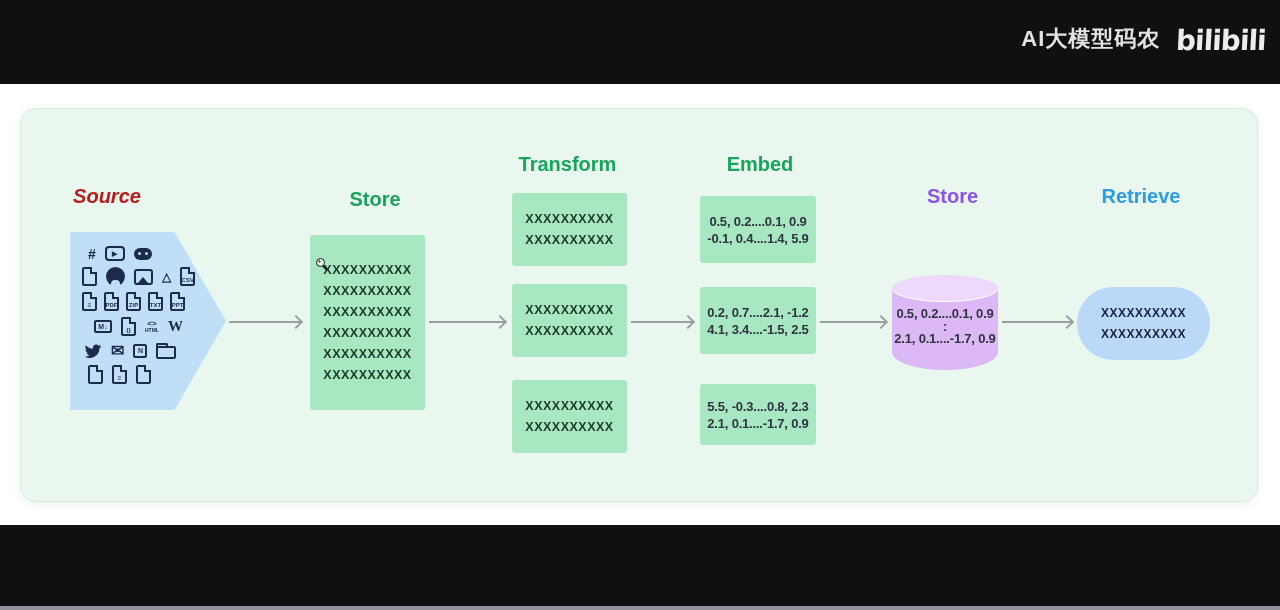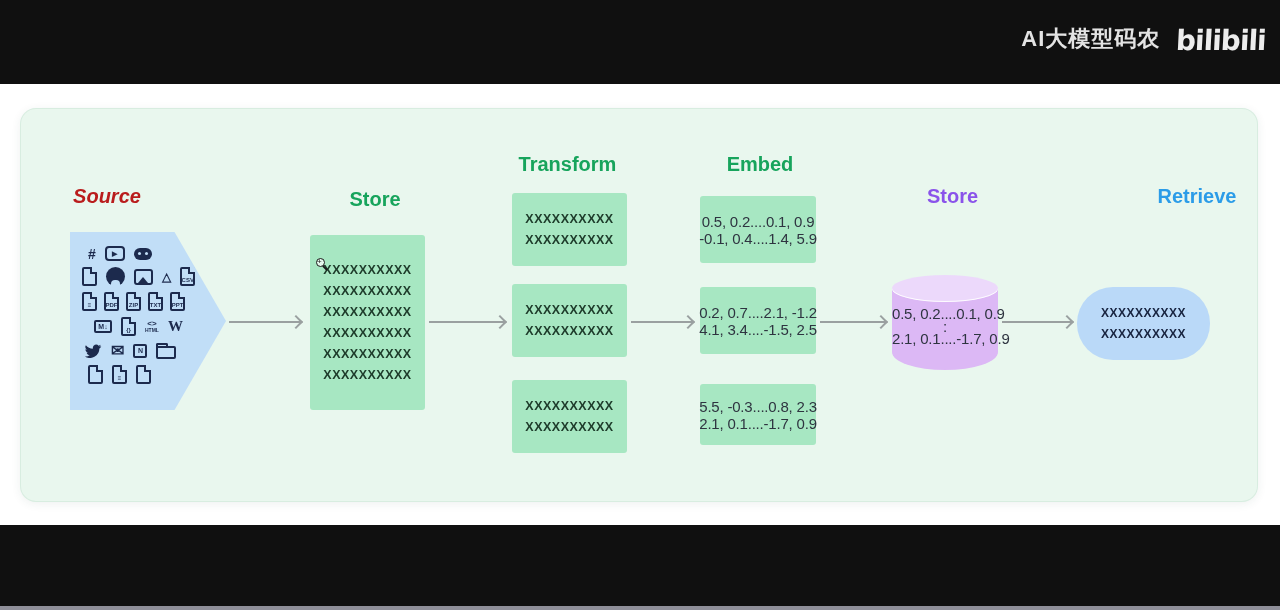--- a/index.html
+++ b/index.html
@@ -26,21 +26,21 @@
     display:flex; align-items:center; justify-content:center;
     box-shadow:0 2px 4px rgba(40,80,60,.15); }
   .pill span { font-size:20px; font-weight:bold; color:#16251d; }
 
   .stitle { position:absolute; font-size:20px; font-weight:bold; text-align:center; }
   .t-source   { left:32px;  top:77px;  width:110px; color:#b91c1c;font-style:italic; }
   .t-load     { left:300px; top:80px;  width:110px; color:#17a45c; }
   .t-transform{ left:485px; top:45px;  width:125px; color:#17a45c; }
   .t-embed    { left:690px; top:45px;  width:100px; color:#17a45c; }
   .t-store    { left:880px; top:77px;  width:105px; color:#8a53ea; }
-  .t-retrieve { left:1112px;top:77px;  width:130px; color:#2b9ce8; }
+  .t-retrieve { left:1056px;top:77px;  width:130px; color:#2b9ce8; }
 
   
   .srcshape { position:absolute; left:50px; top:124px; width:156px; height:178px;
     background:#c1def7; clip-path:polygon(0 0,67% 0,100% 50%,67% 100%,0 100%);
     padding:14px 0 0 12px; color:#1c2a4d; }
   .irow { display:flex; align-items:center; gap:9px; margin-bottom:6px; }
   .ic { display:inline-flex; align-items:center; justify-content:center;
     color:#1c2a4d; font-weight:bold; line-height:1; }
   .g { font-size:14px; }
   .ytb { width:20px; height:15px; border:2px solid #1c2a4d; border-radius:4px; font-size:7px; }
@@ -73,21 +73,21 @@
     display:flex; flex-direction:column; align-items:center; justify-content:center;
     color:#1d3b2a; }
   .xrow { font-size:12.5px; font-weight:bold; letter-spacing:.5px; line-height:21px; white-space:pre; }
   .loadbox { left:290px; top:127px; width:115px; height:175px; }
   .tf0 { left:492px; top:85px;  width:115px; height:73px; }
   .tf1 { left:492px; top:176px; width:115px; height:73px; }
   .tf2 { left:492px; top:272px; width:115px; height:73px; }
   .em0 { left:680px; top:88px;  width:116px; height:67px; }
   .em1 { left:680px; top:179px; width:116px; height:67px; }
   .em2 { left:680px; top:276px; width:116px; height:61px; }
-  .num { font-size:15px; font-weight:400; color:#2e3440; line-height:17px; letter-spacing:-.2px; white-space:pre; }
+  .num { font-size:13px; font-weight:700; color:#2e3440; line-height:17px; letter-spacing:-.2px; white-space:pre; }
 
   
   .cyl { position:absolute; left:872px; top:167px; width:106px; height:95px; }
   .cyl .cbody { position:absolute; left:0; top:13px; width:106px; height:82px;
     background:#dcb8f5; border-radius:0 0 50% 50% / 0 0 18px 18px; }
   .cyl .ctop { position:absolute; left:0; top:0; width:106px; height:27px;
     background:#ecd9fb; border-radius:50%; box-shadow:inset 0 -1px 0 rgba(255,255,255,.9); }
   .cyl .clines { position:absolute; left:0; top:32px; width:106px; text-align:center; }
   .cyl .num { line-height:14px; }
   .cyl .colon { line-height:11px; }

